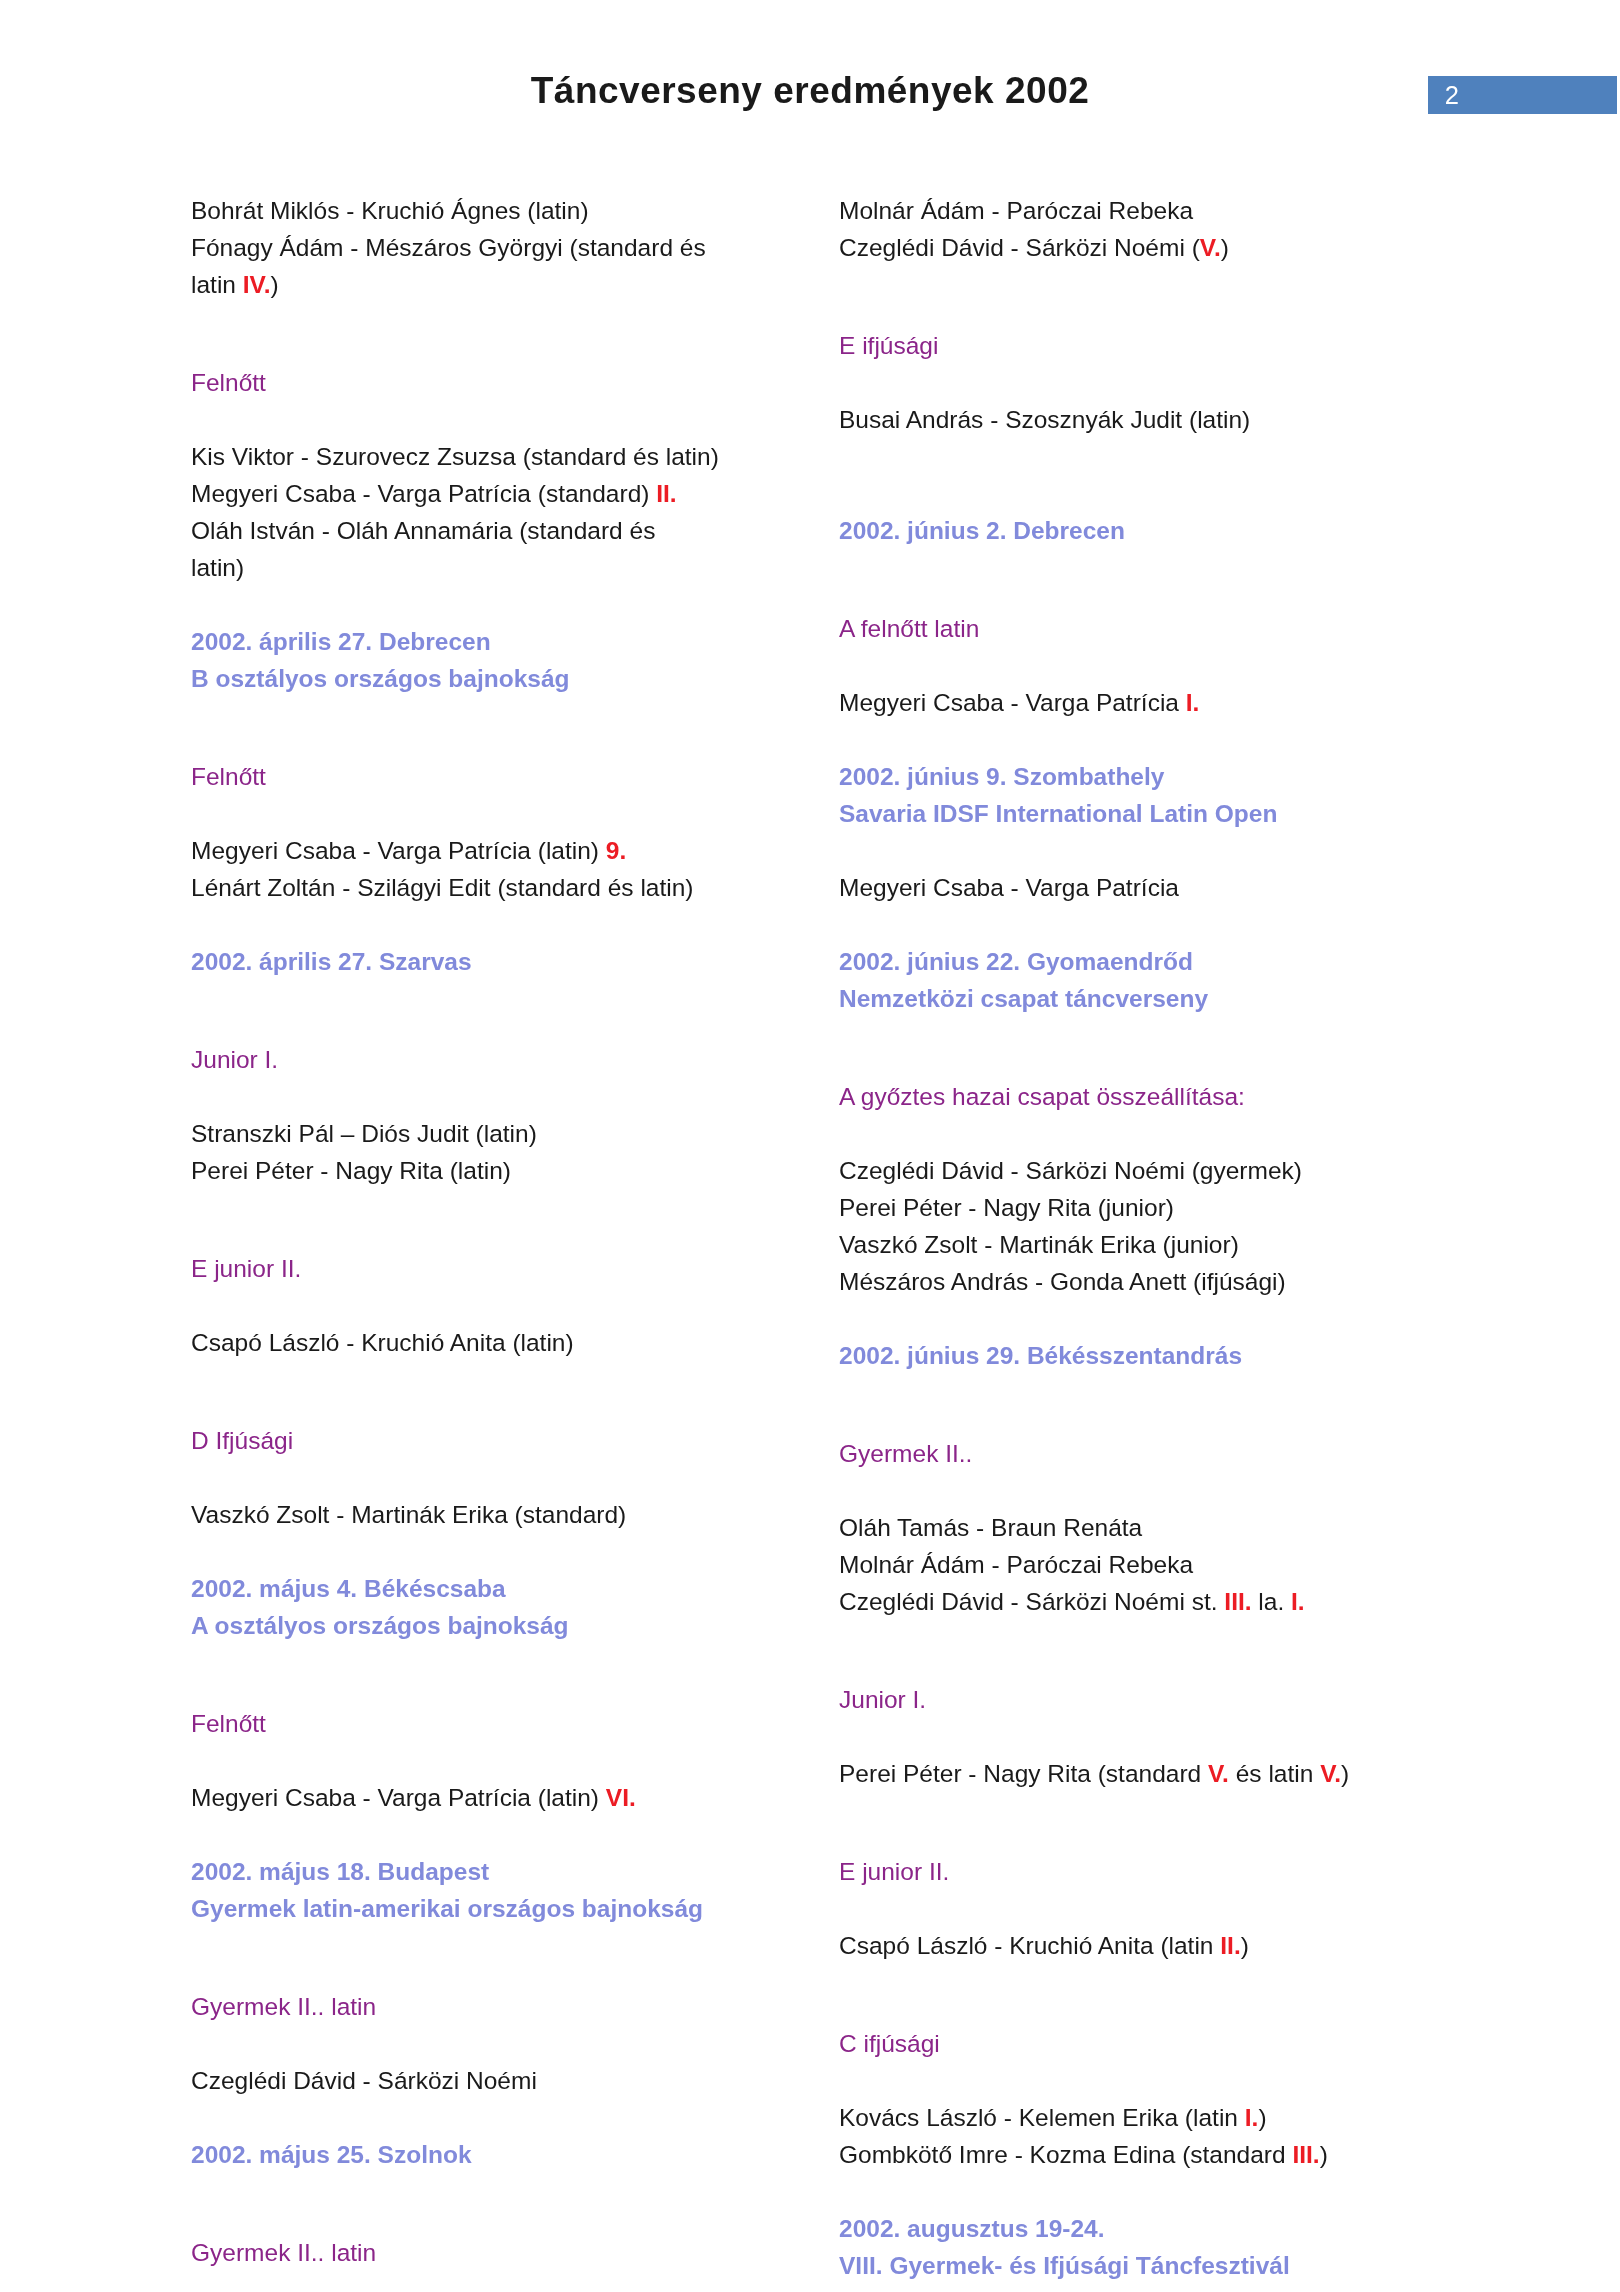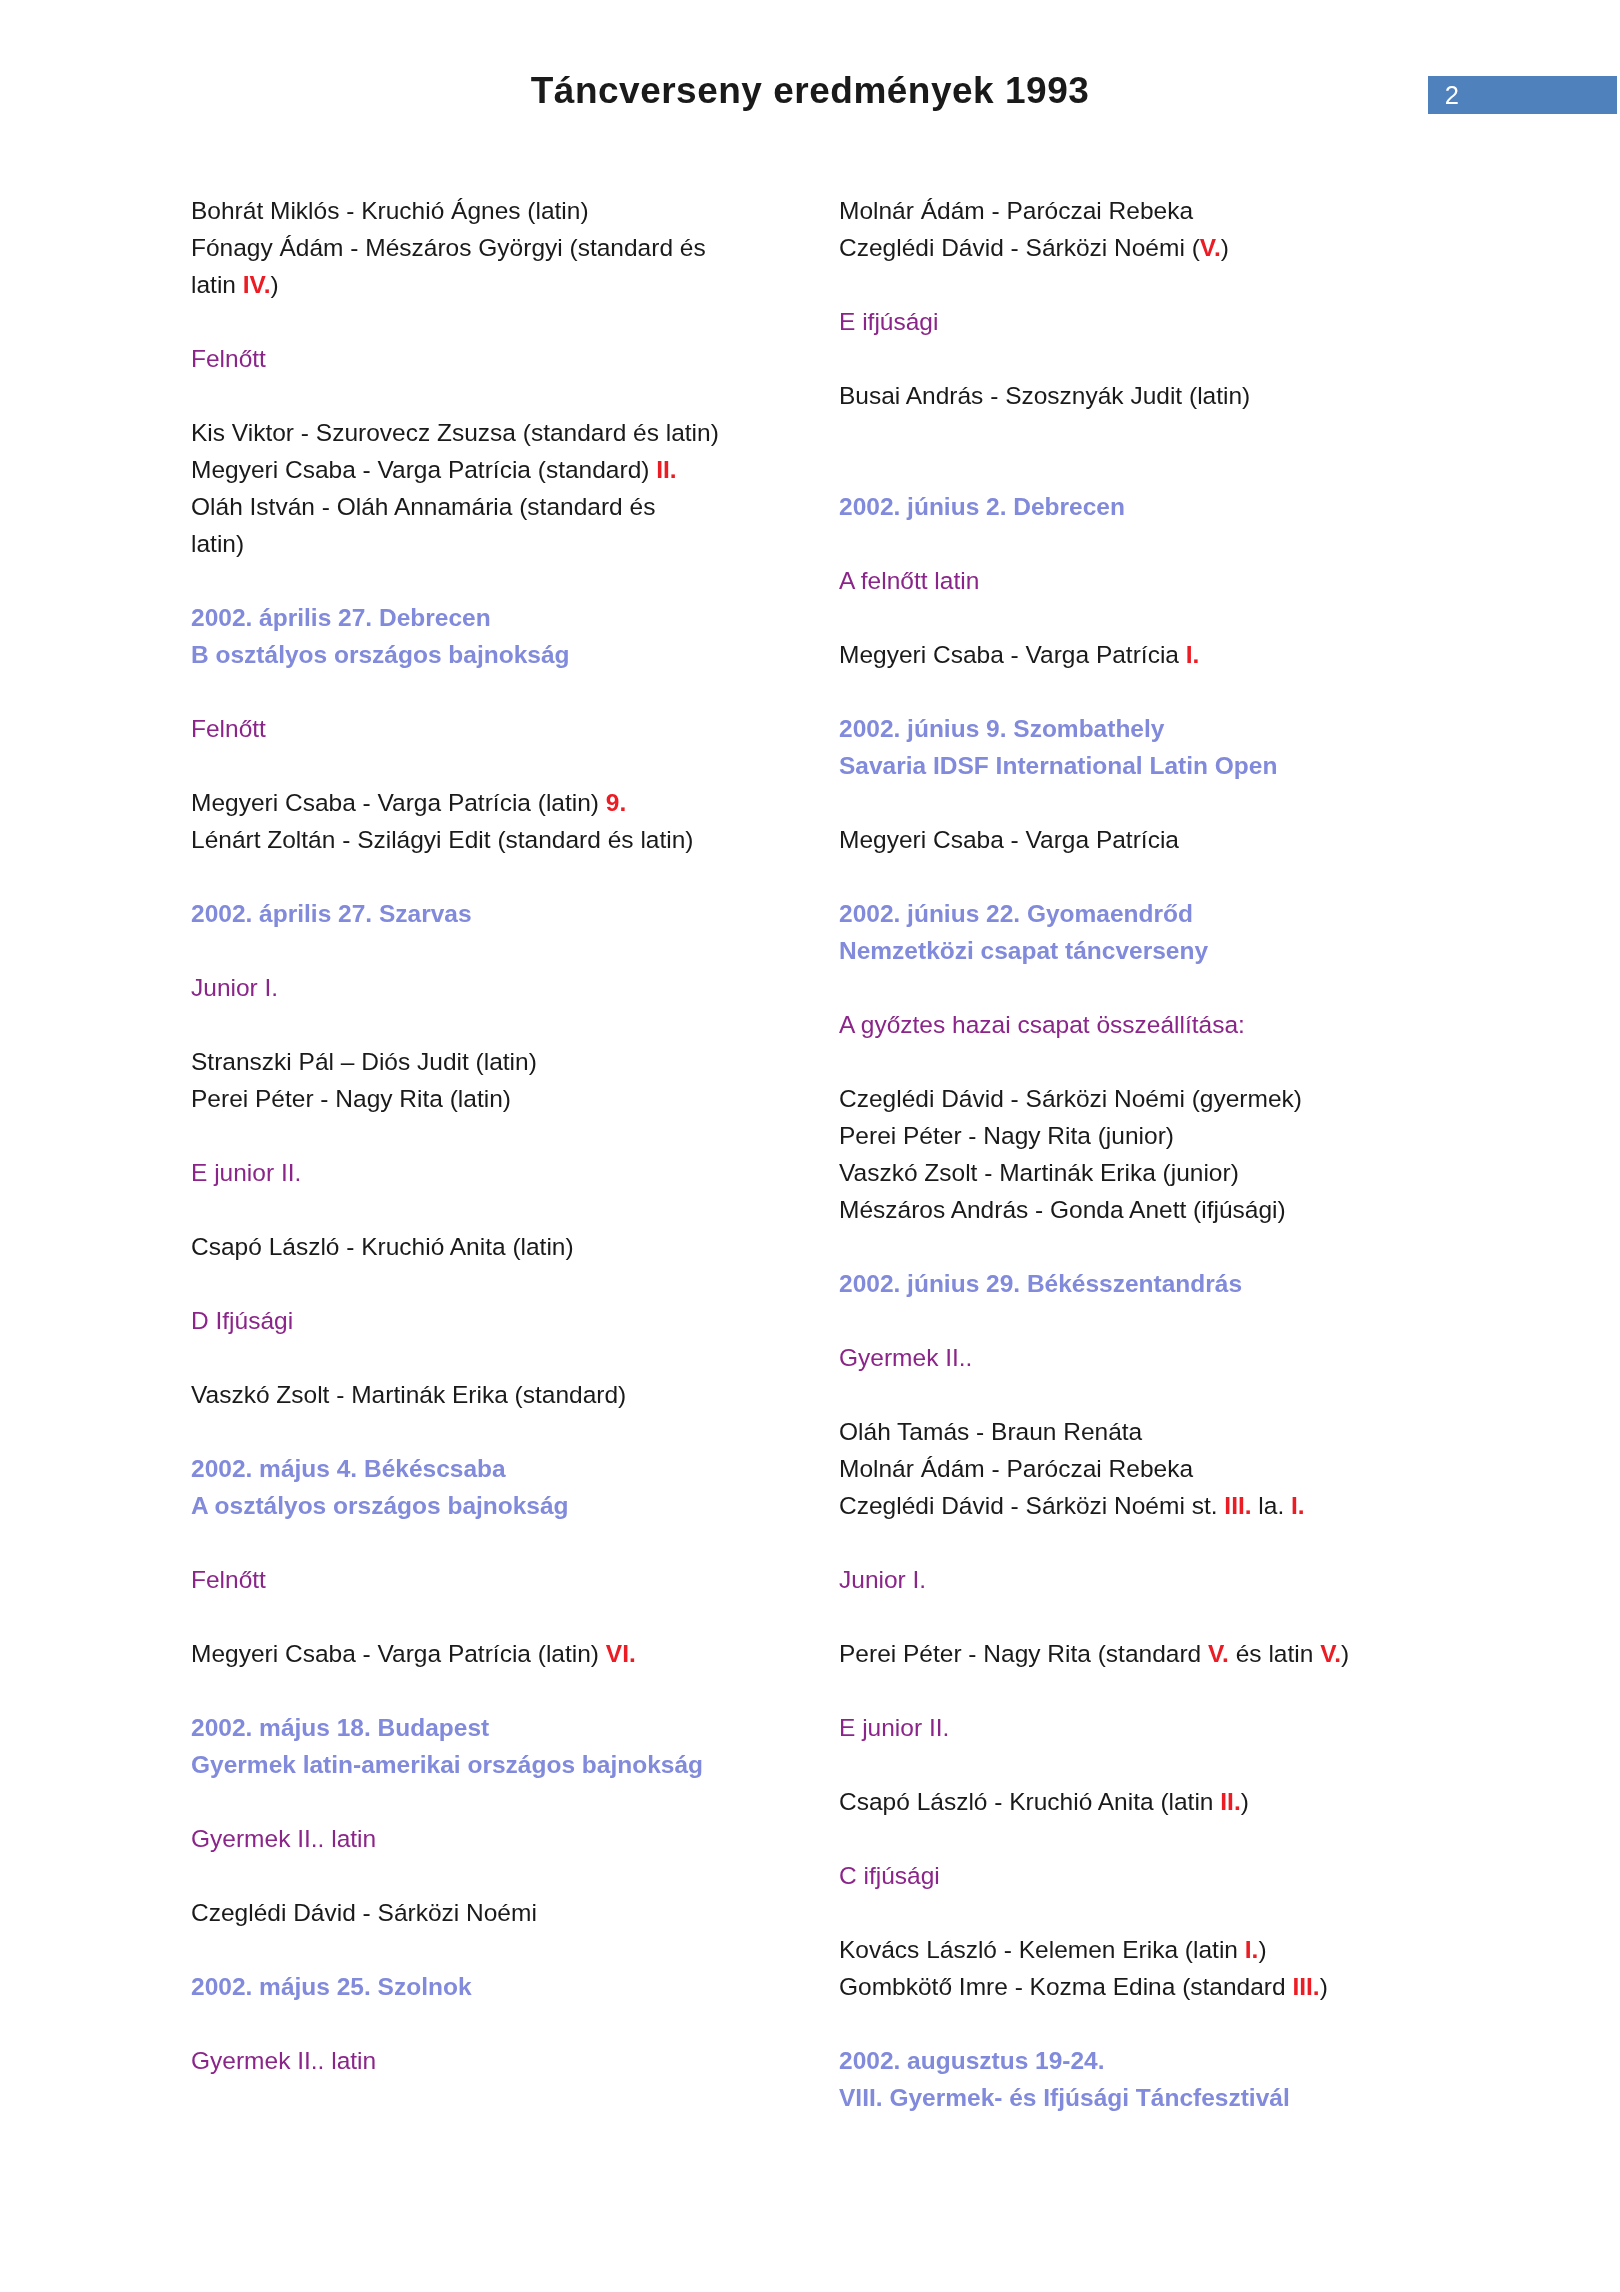--- a/index.html
+++ b/index.html
@@ -49,29 +49,30 @@
   }
   .col-left  { left: 191px; width: 627px; }
   .col-right { left: 839px; width: 627px; }
   .line { height: 37px; }
   .line.date {
     color: var(--heading-blue, #818adb);
     font-weight: bold;
   }
   .line.category {
     color: var(--category-purple, #8b2589);
+    margin-top: 24px;
   }
   .red {
     color: var(--result-red, #ec1c24);
     font-weight: bold;
   }
 </style>
 </head>
 <body>
 
-<div class="page-title">Táncverseny eredmények 1993</div>
+<div class="page-title">Táncverseny eredmények 2002</div>
 
 <div class="page-badge"><span>2</span></div>
 
 <div class="col col-left"><div class="line body"><span>Bohrát Miklós - Kruchió Ágnes (latin)</span></div><div class="line body"><span>Fónagy Ádám - Mészáros Györgyi (standard és</span></div><div class="line body"><span>latin </span><span class="red">IV.</span><span>)</span></div><div class="line blank">&nbsp;</div><div class="line category"><span>Felnőtt</span></div><div class="line blank">&nbsp;</div><div class="line body"><span>Kis Viktor - Szurovecz Zsuzsa (standard és latin)</span></div><div class="line body"><span>Megyeri Csaba - Varga Patrícia (standard) </span><span class="red">II.</span></div><div class="line body"><span>Oláh István - Oláh Annamária (standard és</span></div><div class="line body"><span>latin)</span></div><div class="line blank">&nbsp;</div><div class="line date"><span>2002. április 27. Debrecen</span></div><div class="line date"><span>B osztályos országos bajnokság</span></div><div class="line blank">&nbsp;</div><div class="line category"><span>Felnőtt</span></div><div class="line blank">&nbsp;</div><div class="line body"><span>Megyeri Csaba - Varga Patrícia (latin) </span><span class="red">9.</span></div><div class="line body"><span>Lénárt Zoltán - Szilágyi Edit (standard és latin)</span></div><div class="line blank">&nbsp;</div><div class="line date"><span>2002. április 27. Szarvas</span></div><div class="line blank">&nbsp;</div><div class="line category"><span>Junior I.</span></div><div class="line blank">&nbsp;</div><div class="line body"><span>Stranszki Pál – Diós Judit (latin)</span></div><div class="line body"><span>Perei Péter - Nagy Rita (latin)</span></div><div class="line blank">&nbsp;</div><div class="line category"><span>E junior II.</span></div><div class="line blank">&nbsp;</div><div class="line body"><span>Csapó László - Kruchió Anita (latin)</span></div><div class="line blank">&nbsp;</div><div class="line category"><span>D Ifjúsági</span></div><div class="line blank">&nbsp;</div><div class="line body"><span>Vaszkó Zsolt - Martinák Erika (standard)</span></div><div class="line blank">&nbsp;</div><div class="line date"><span>2002. május 4. Békéscsaba</span></div><div class="line date"><span>A osztályos országos bajnokság</span></div><div class="line blank">&nbsp;</div><div class="line category"><span>Felnőtt</span></div><div class="line blank">&nbsp;</div><div class="line body"><span>Megyeri Csaba - Varga Patrícia (latin) </span><span class="red">VI.</span></div><div class="line blank">&nbsp;</div><div class="line date"><span>2002. május 18. Budapest</span></div><div class="line date"><span>Gyermek latin-amerikai országos bajnokság</span></div><div class="line blank">&nbsp;</div><div class="line category"><span>Gyermek II.. latin</span></div><div class="line blank">&nbsp;</div><div class="line body"><span>Czeglédi Dávid - Sárközi Noémi</span></div><div class="line blank">&nbsp;</div><div class="line date"><span>2002. május 25. Szolnok</span></div><div class="line blank">&nbsp;</div><div class="line category"><span>Gyermek II.. latin</span></div></div>
 
 <div class="col col-right"><div class="line body"><span>Molnár Ádám - Paróczai Rebeka</span></div><div class="line body"><span>Czeglédi Dávid - Sárközi Noémi (</span><span class="red">V.</span><span>)</span></div><div class="line blank">&nbsp;</div><div class="line category"><span>E ifjúsági</span></div><div class="line blank">&nbsp;</div><div class="line body"><span>Busai András - Szosznyák Judit (latin)</span></div><div class="line blank">&nbsp;</div><div class="line blank">&nbsp;</div><div class="line date"><span>2002. június 2. Debrecen</span></div><div class="line blank">&nbsp;</div><div class="line category"><span>A felnőtt latin</span></div><div class="line blank">&nbsp;</div><div class="line body"><span>Megyeri Csaba - Varga Patrícia </span><span class="red">I.</span></div><div class="line blank">&nbsp;</div><div class="line date"><span>2002. június 9. Szombathely</span></div><div class="line date"><span>Savaria IDSF International Latin Open</span></div><div class="line blank">&nbsp;</div><div class="line body"><span>Megyeri Csaba - Varga Patrícia</span></div><div class="line blank">&nbsp;</div><div class="line date"><span>2002. június 22. Gyomaendrőd</span></div><div class="line date"><span>Nemzetközi csapat táncverseny</span></div><div class="line blank">&nbsp;</div><div class="line category"><span>A győztes hazai csapat összeállítása:</span></div><div class="line blank">&nbsp;</div><div class="line body"><span>Czeglédi Dávid - Sárközi Noémi (gyermek)</span></div><div class="line body"><span>Perei Péter - Nagy Rita (junior)</span></div><div class="line body"><span>Vaszkó Zsolt - Martinák Erika (junior)</span></div><div class="line body"><span>Mészáros András - Gonda Anett (ifjúsági)</span></div><div class="line blank">&nbsp;</div><div class="line date"><span>2002. június 29. Békésszentandrás</span></div><div class="line blank">&nbsp;</div><div class="line category"><span>Gyermek II..</span></div><div class="line blank">&nbsp;</div><div class="line body"><span>Oláh Tamás - Braun Renáta</span></div><div class="line body"><span>Molnár Ádám - Paróczai Rebeka</span></div><div class="line body"><span>Czeglédi Dávid - Sárközi Noémi st. </span><span class="red">III.</span><span> la. </span><span class="red">I.</span></div><div class="line blank">&nbsp;</div><div class="line category"><span>Junior I.</span></div><div class="line blank">&nbsp;</div><div class="line body"><span>Perei Péter - Nagy Rita (standard </span><span class="red">V.</span><span> és latin </span><span class="red">V.</span><span>)</span></div><div class="line blank">&nbsp;</div><div class="line category"><span>E junior II.</span></div><div class="line blank">&nbsp;</div><div class="line body"><span>Csapó László - Kruchió Anita (latin </span><span class="red">II.</span><span>)</span></div><div class="line blank">&nbsp;</div><div class="line category"><span>C ifjúsági</span></div><div class="line blank">&nbsp;</div><div class="line body"><span>Kovács László - Kelemen Erika (latin </span><span class="red">I.</span><span>)</span></div><div class="line body"><span>Gombkötő Imre - Kozma Edina (standard </span><span class="red">III.</span><span>)</span></div><div class="line blank">&nbsp;</div><div class="line date"><span>2002. augusztus 19-24.</span></div><div class="line date"><span>VIII. Gyermek- és Ifjúsági Táncfesztivál</span></div></div>
 
 
 </body></html>

